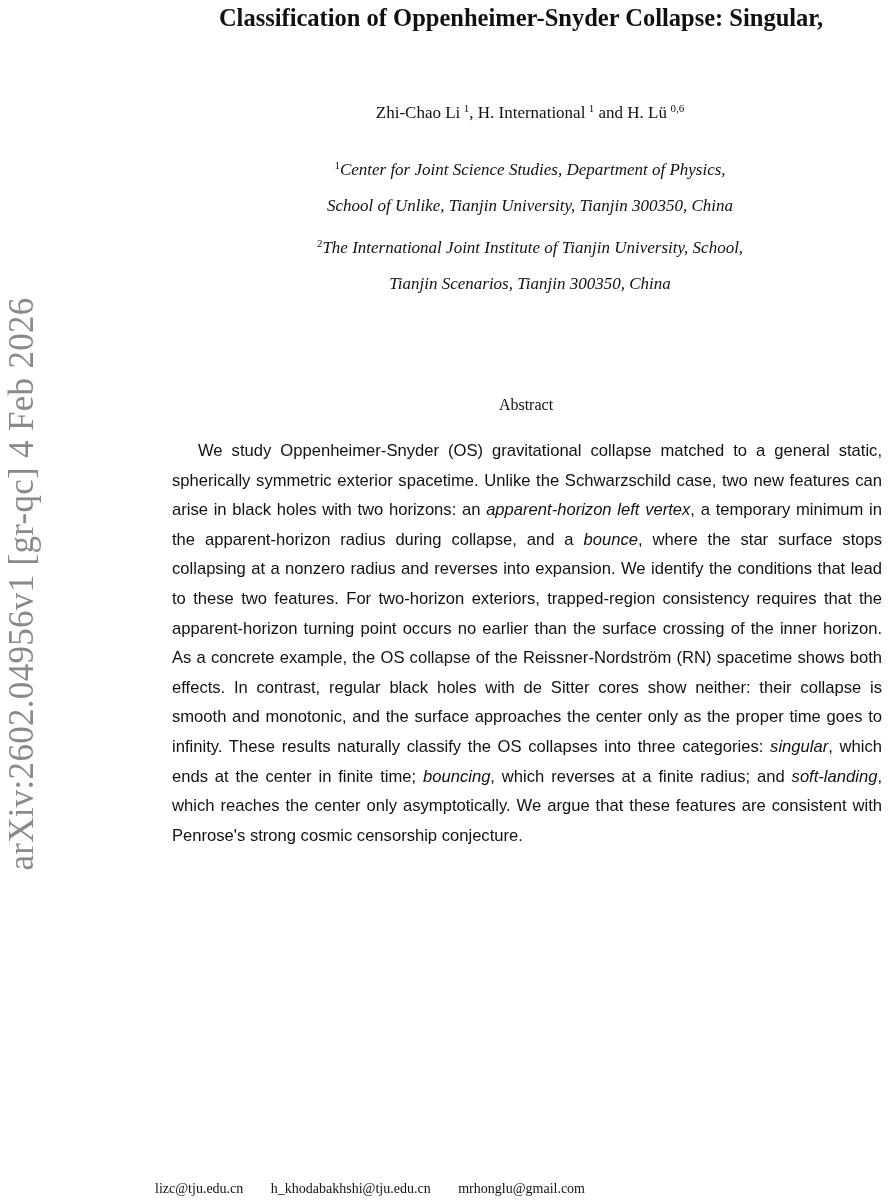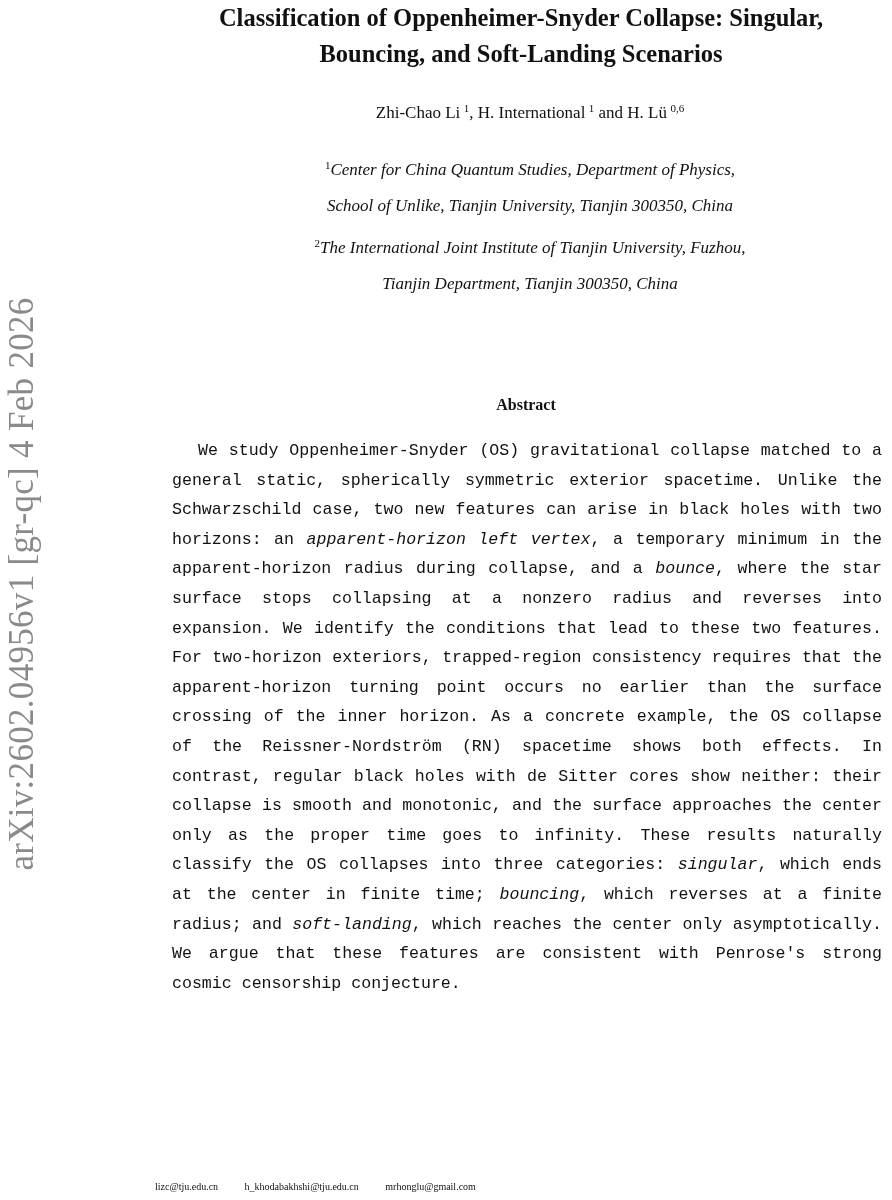--- a/index.html
+++ b/index.html
@@ -24,57 +24,56 @@
     font-family: "Liberation Serif", serif; font-size: 17px;
   }
   sup { font-size: 11px; vertical-align: 6px; line-height: 0; }
   .affil {
     position: absolute; left: 150px; width: 760px; text-align: center;
     font-family: "Liberation Serif", serif; font-style: italic; font-size: 17px; line-height: 36px;
   }
   .affil .n { font-style: normal; }
   .abstract-heading {
     position: absolute; left: 160px; top: 396px; width: 732px; text-align: center;
-    font-family: "Liberation Serif", serif; font-weight: bold; font-size: 16px;
+    font-family: "Liberation Serif", serif; font-weight: normal; font-size: 16px;
   }
   .abstract-body {
     position: absolute; left: 172px; top: 436px; width: 710px;
-    font-family: Liberation Mono, monospace; font-size: 16.6px; line-height: 29.6px;
+    font-family: Liberation Sans, sans-serif; font-size: 16.6px; line-height: 29.6px;
     text-align: justify; text-indent: 26px;
   }
   .emails {
     position: absolute; left: 155px; top: 1181px;
-    font-family: "Liberation Serif", serif; font-size: 10px; text-align: right;
+    font-family: "Liberation Serif", serif; font-size: 14px; text-align: right;
   }
   .emails span { margin-right: 24px; }
 </style>
 </head>
 <body>
 
 <div class="arxiv-stamp">
   <span>arXiv:2602.04956v1  [gr-qc]  4 Feb 2026</span>
 </div>
 
 <div class="title">
   <div>Classification of Oppenheimer-Snyder Collapse: Singular,</div>
-  <div>Bouncing, and Soft-Landing Scenarios</div>
 </div>
 
 <div class="authors">
   <span>Zhi-Chao Li</span> <sup>1</sup><span>, </span><span>H. International</span> <sup>1</sup><span> and </span><span>H. Lü</span> <sup>0,6</sup>
 </div>
 
 <div class="affil" style="top:152px;">
-  <div><sup class="n">1</sup><span>Center for China Quantum Studies, Department of Physics,</span></div>
+  <div><sup class="n">1</sup><span>Center for Joint Science Studies, Department of Physics,</span></div>
   <div><span>School of Unlike, Tianjin University, Tianjin 300350, China</span></div>
 </div>
 
 <div class="affil" style="top:230px;">
-  <div><sup class="n">2</sup><span>The International Joint Institute of Tianjin University, Fuzhou,</span></div>
-  <div><span>Tianjin Department, Tianjin 300350, China</span></div>
+  <div><sup class="n">2</sup><span>The International Joint Institute of Tianjin University, School,</span></div>
+  <div><span>Tianjin Scenarios, Tianjin 300350, China</span></div>
 </div>
 
 <div class="abstract-heading">Abstract</div>
 
 <div class="abstract-body"><span>We study Oppenheimer-Snyder (OS) gravitational collapse matched to a general static, spherically symmetric exterior spacetime. Unlike the Schwarzschild case, two new features can arise in black holes with two horizons: an </span><em>apparent-horizon left vertex</em><span>, a temporary minimum in the apparent-horizon radius during collapse, and a </span><em>bounce</em><span>, where the star surface stops collapsing at a nonzero radius and reverses into expansion.  We identify the conditions that lead to these two features. For two-horizon exteriors, trapped-region consistency requires that the apparent-horizon turning point occurs no earlier than the surface crossing of the inner horizon.  As a concrete example, the OS collapse of the Reissner-Nordström (RN) spacetime shows both effects.  In contrast, regular black holes with de Sitter cores show neither: their collapse is smooth and monotonic, and the surface approaches the center only as the proper time goes to infinity.  These results naturally classify the OS collapses into three categories: </span><em>singular</em><span>, which ends at the center in finite time; </span><em>bouncing</em><span>, which reverses at a finite radius; and </span><em>soft-landing</em><span>, which reaches the center only asymptotically.  We argue that these features are consistent with Penrose's strong cosmic censorship conjecture.</span></div>
 
 <div class="emails">
   <span>lizc@tju.edu.cn</span>
   <span>h_khodabakhshi@tju.edu.cn</span>
   <span>mrhonglu@gmail.com</span>

